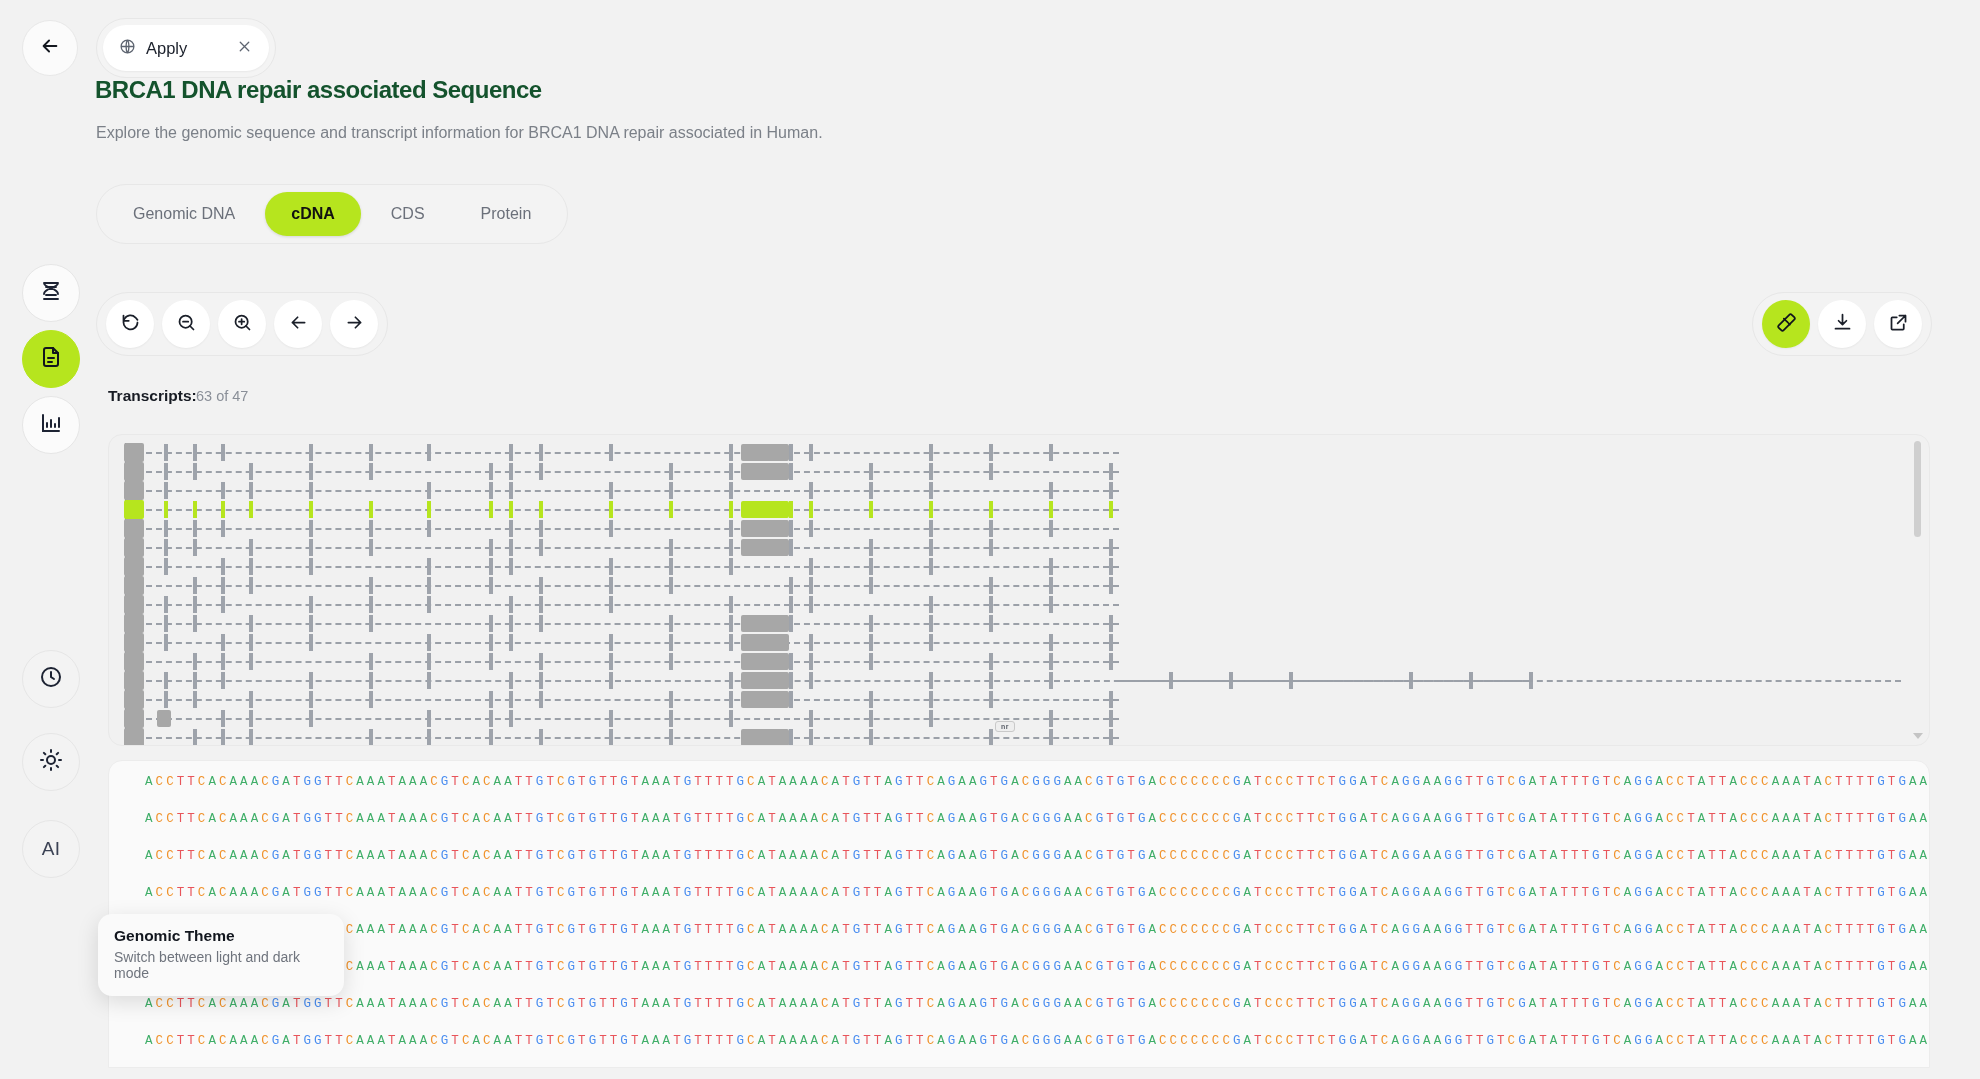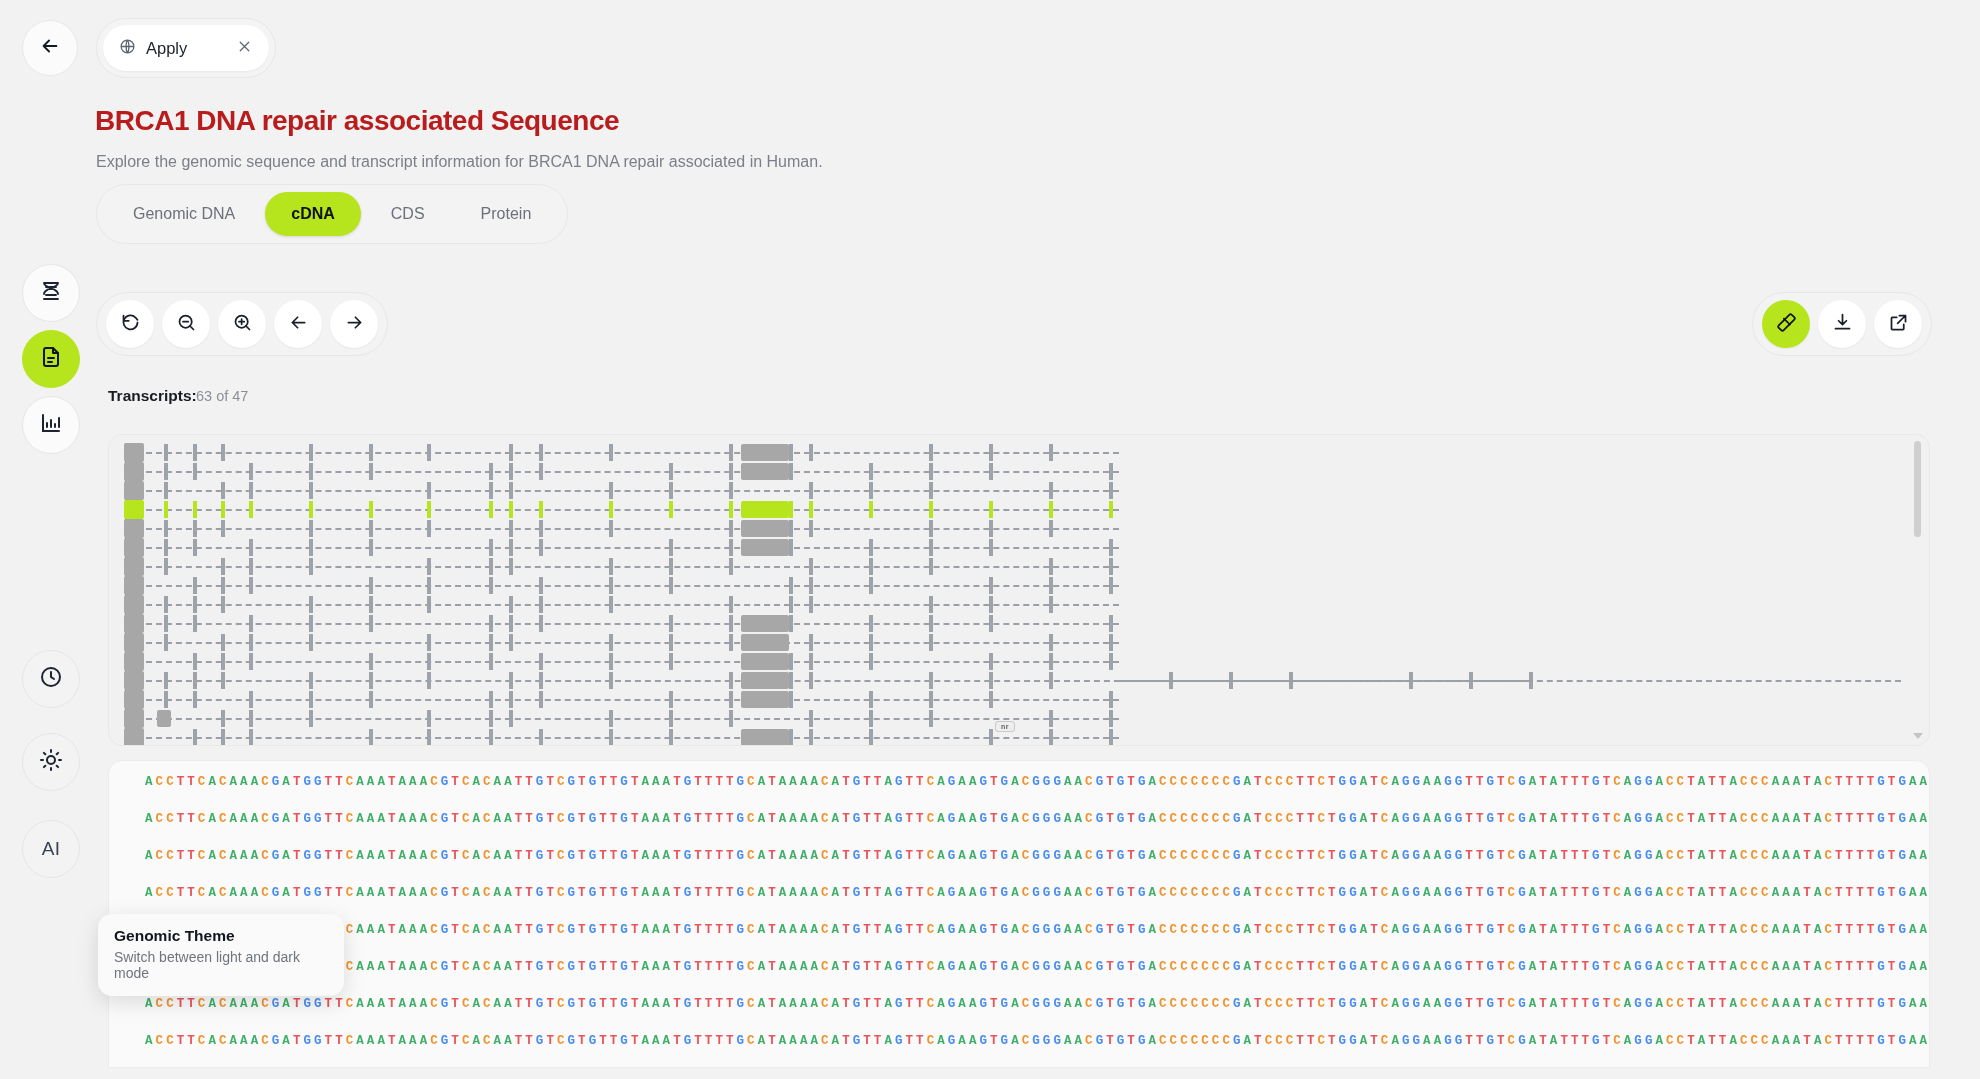--- a/index.html
+++ b/index.html
@@ -41,25 +41,25 @@
     box-shadow: 0 1px 2px rgba(0,0,0,.05);
   }
   .chip.species { min-width: 166px; }
   .chip.query   { min-width: 282px; }
   .chip-label { font-size: 16.5px; color: #1b202b; flex: 1; }
   .chip svg { width: 17px; height: 17px; color: #5d6470; flex: none; }
   .chip .x { cursor: pointer; color: #8a8f99; }
 
   
   .page-title {
-    position: absolute; left: 95px; top: 105px;
-    font-size: 28px; font-weight: 700; color: #b91c1c; letter-spacing: -.5px;
+    position: absolute; left: 95px; top: 76px;
+    font-size: 24px; font-weight: 700; color: #14532d; letter-spacing: -.5px;
   }
   .page-sub {
-    position: absolute; left: 96px; top: 153px;
+    position: absolute; left: 96px; top: 124px;
     font-size: 16px; color: #7b8088;
   }
 
   
   .tabs {
     position: absolute; left: 96px; top: 184px;
     display: flex; align-items: center; gap: 4px;
     background: #f3f3f3; border: 1px solid #e7e7e7; border-radius: 34px; padding: 7px 10px;
   }
   .tab {
@@ -130,21 +130,21 @@
     border-left: 5px solid transparent; border-right: 5px solid transparent; border-top: 6px solid #c4c4c4; }
 
   
   .seq-card {
     position: absolute; left: 108px; top: 760px; width: 1822px; height: 308px;
     background: #fafafa; border: 1px solid #ececec; border-top-left-radius: 14px; border-top-right-radius: 14px;
     overflow: hidden;
   }
   .seq-line {
     position: absolute; left: 36px; white-space: nowrap;
-    font-family: "Liberation Mono", monospace; font-size: 12.5px; letter-spacing: 3.05px; font-weight: 700;
+    font-family: "Liberation Mono", monospace; font-size: 12.5px; letter-spacing: 3.05px; font-weight: 400;
   }
   .bA { color: #3fae68; } .bC { color: #f0922b; } .bT { color: #e8545a; } .bG { color: #4a8df0; }
 
   
   .tooltip {
     position: absolute; left: 98px; top: 914px; width: 246px;
     background: #fafafa; border-radius: 14px; padding: 13px 16px 15px;
     box-shadow: 0 6px 22px rgba(0,0,0,.13);
   }
   .tooltip-title { font-size: 15.5px; font-weight: 700; color: #12161e; }

